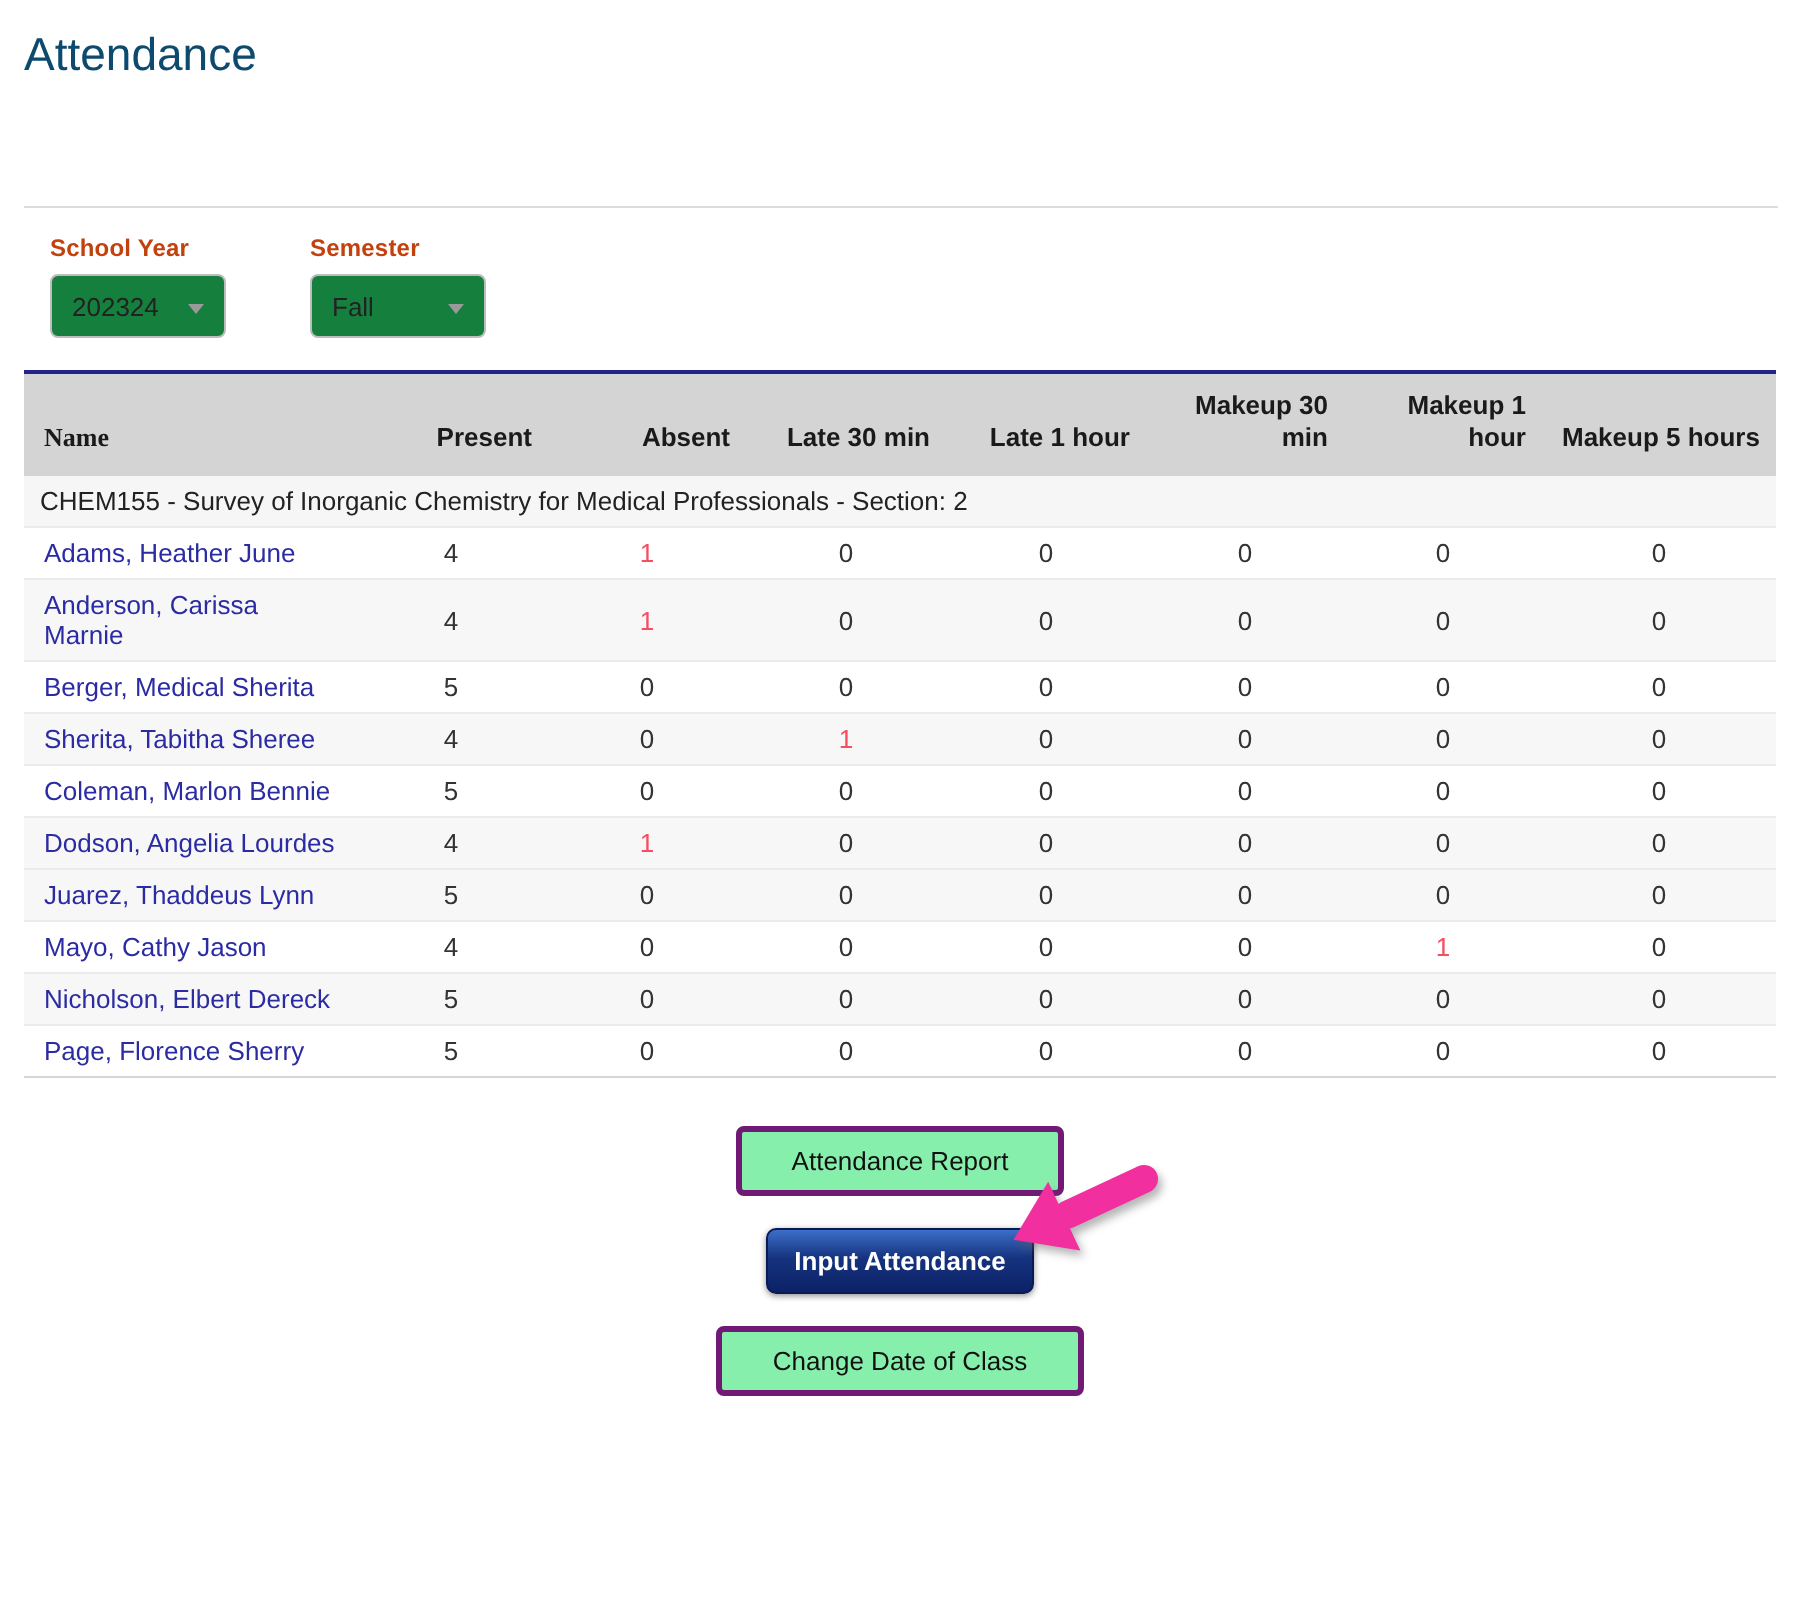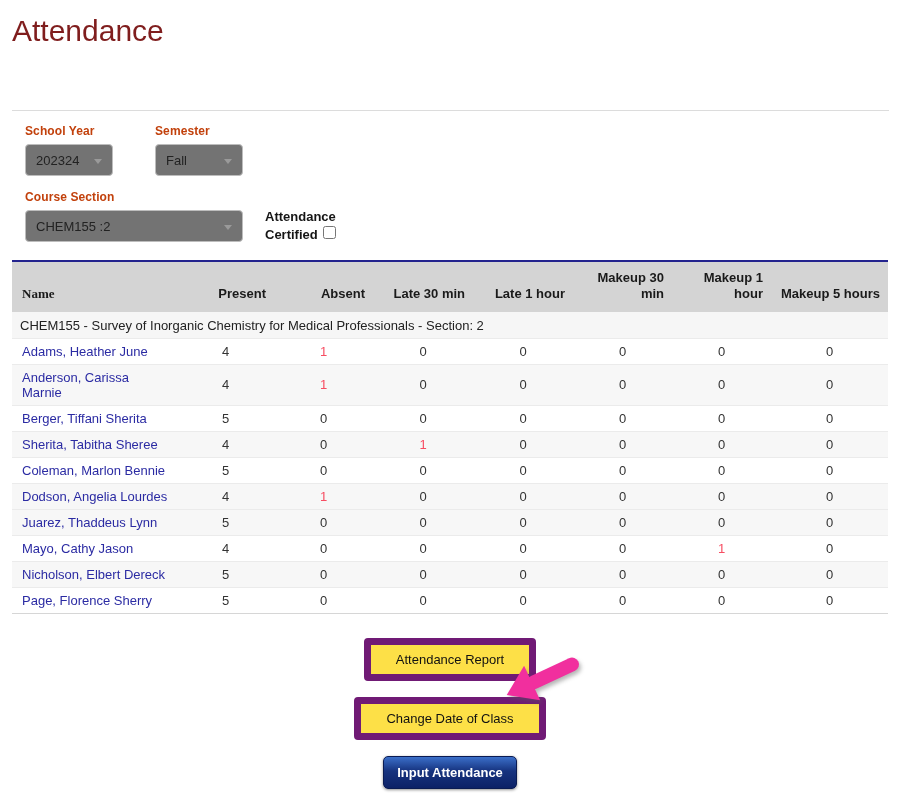--- a/index.html
+++ b/index.html
@@ -6,42 +6,42 @@
   html, body { margin: 0; padding: 0; }
   body {
     width: 900px; height: 800px;
     background: #ffffff;
     font-family: "Liberation Sans", sans-serif;
     color: #222;
     overflow: hidden;
   }
   .page-title {
     margin: 14px 0 0 12px;
-    font-size: 30px;
+    font-size: 23px;
     font-weight: 400;
-    color: #7f1d1d;
+    color: #0c4a6e;
   }
   .top-divider {
     border: none;
     border-top: 1px solid #dcdcdc;
     margin: 62px 11px 0 12px;
   }
 
   
   .filters { margin: 13px 12px 0 25px; }
   .filter-row1 { display: flex; gap: 42px; }
   .filter-row2 { display: flex; margin-top: 14px; }
   .filter-label {
     font-weight: bold; font-size: 12px; color: #c2410c;
     margin-bottom: 6px; letter-spacing: .1px;
   }
   .fake-select {
     position: relative;
     border: 1px solid #bdbdbd; border-radius: 4px;
-    height: 32px; background: #737373;
+    height: 32px; background: #15803d;
     display: flex; align-items: center;
     padding: 0 26px 0 10px;
     font-size: 13px; color: #222;
     cursor: pointer;
   }
   .w-sm { width: 88px; }
   .w-lg { width: 218px; }
   .caret {
     position: absolute; right: 10px; top: 14px;
     width: 0; height: 0;
@@ -93,22 +93,22 @@
 
   
   .actions {
     position: relative;
     margin-top: 24px;
     display: flex; flex-direction: column; align-items: center;
     gap: 16px;
   }
   .btn {
     font-family: "Liberation Sans", sans-serif;
-    background: #fde047; color: #111;
-    border: 7px solid #701a75; border-radius: 4px;
+    background: #86efac; color: #111;
+    border: 3px solid #701a75; border-radius: 4px;
     padding: 7px 25px; font-size: 13px;
     cursor: pointer;
   }
   .btn.primary {
     background: linear-gradient(to bottom, #3b6fc9 0%, #16337f 45%, #0c2166 100%);
     color: #fff; font-weight: bold;
     border: 1px solid #0a1b52; border-radius: 5px;
     padding: 8px 13px;
     box-shadow: 0 1px 3px rgba(0,0,0,.45);
   }
@@ -135,32 +135,20 @@
       </div>
     </div>
     <div class="field">
       <div class="filter-label">Semester</div>
       <div class="fake-select w-sm">
         <span class="sel-value">Fall</span>
         <span class="caret"></span>
       </div>
     </div>
   </div>
-  <div class="filter-row2">
-    <div class="field">
-      <div class="filter-label">Course Section</div>
-      <div class="fake-select w-lg">
-        <span class="sel-value">CHEM155 :2</span>
-        <span class="caret"></span>
-      </div>
-    </div>
-    <div class="certified-block">
-      <span>Attendance Certified</span><input type="checkbox" style="">
-    </div>
-  </div>
 </div>
 
 <div class="att-table-wrap">
   <table class="att">
     <thead>
       <tr>
           <th class="th-name" style="width: 165px; font-family: Liberation Serif, serif;">Name</th>
           <th style="width: 97px;">Present</th>
           <th style="width: 99px;">Absent</th>
           <th style="width: 100px;">Late 30 min</th>
@@ -190,21 +178,21 @@
           <td class="name-cell"><a>Anderson, Carissa Marnie</a></td>
           <td class="num">4</td>
           <td class="num neg">1</td>
           <td class="num">0</td>
           <td class="num">0</td>
           <td class="num">0</td>
           <td class="num">0</td>
           <td class="num">0</td>
         </tr>
         <tr class="">
-          <td class="name-cell"><a>Berger, Tiffani Sherita</a></td>
+          <td class="name-cell"><a>Berger, Medical Sherita</a></td>
           <td class="num">5</td>
           <td class="num">0</td>
           <td class="num">0</td>
           <td class="num">0</td>
           <td class="num">0</td>
           <td class="num">0</td>
           <td class="num">0</td>
         </tr>
         <tr class="alt">
           <td class="name-cell"><a>Sherita, Tabitha Sheree</a></td>
@@ -281,15 +269,15 @@
 </div>
 
 <div class="actions">
   <svg class="annotation-arrow" viewBox="0 0 92 62">
     <g transform="rotate(-25 40 24)">
       <line class="arrow-stroke" x1="30" y1="24" x2="72" y2="24" stroke-width="14" stroke-linecap="round" stroke="#f12f9e"></line>
       <polygon class="arrow-fill" points="0,24 28,5 28,43" fill="#f12f9e"></polygon>
     </g>
   </svg>
 <button class="btn">Attendance Report</button>
+    <button class="btn primary">Input Attendance</button>
     <button class="btn">Change Date of Class</button>
-    <button class="btn primary">Input Attendance</button>
   </div>
 
 </body></html>

